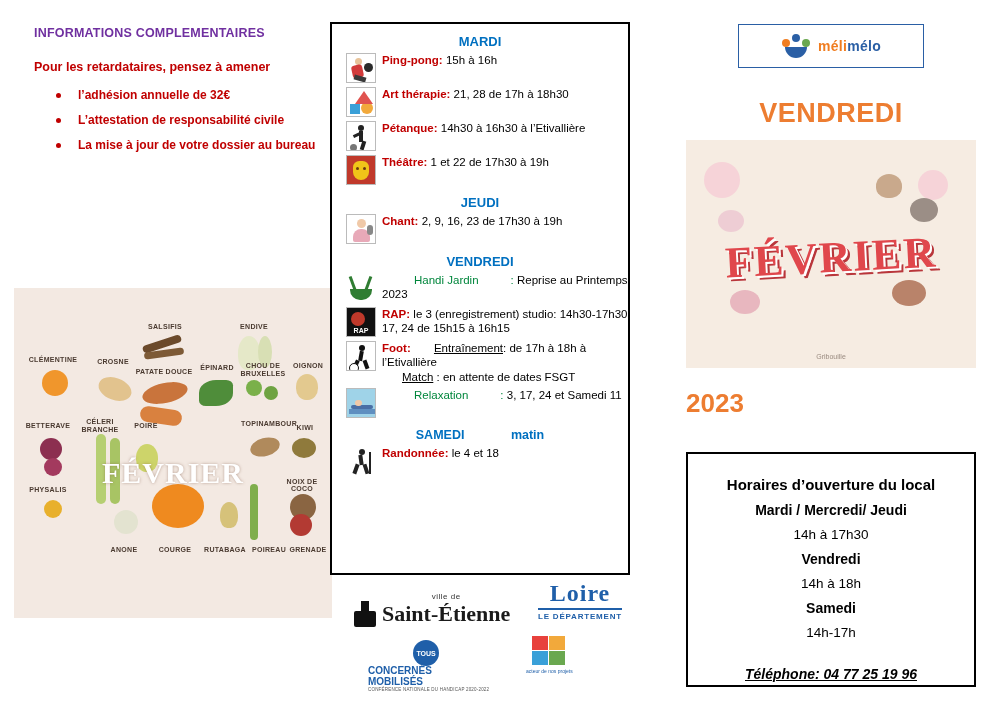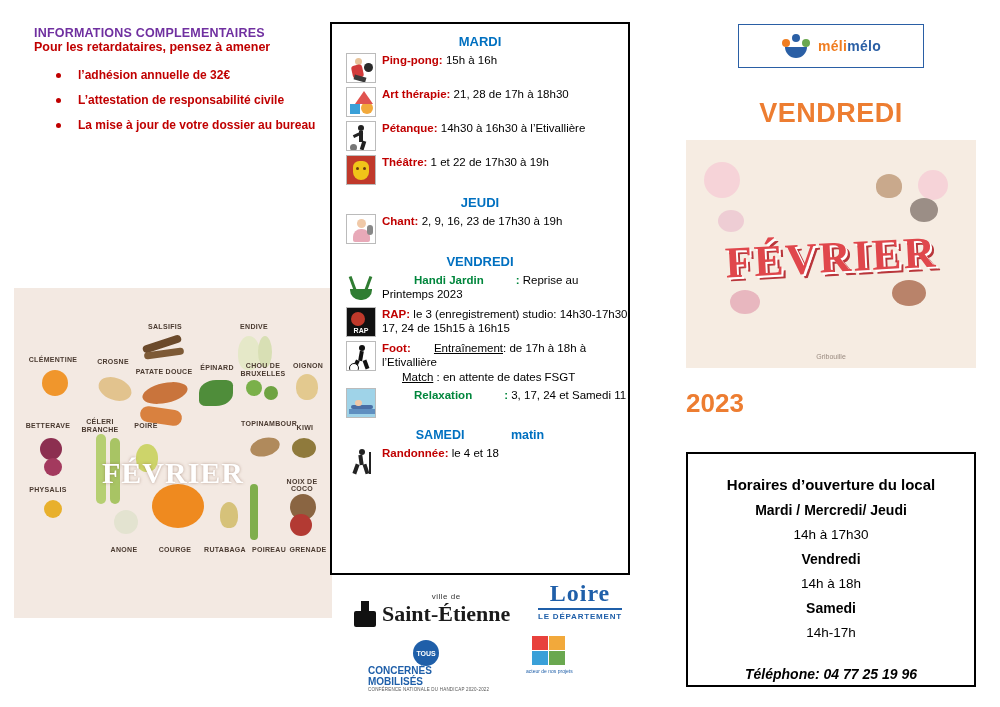--- a/index.html
+++ b/index.html
@@ -11,21 +11,21 @@
     overflow:hidden;
   }
   .page{position:relative;width:1000px;height:707px;}
 
   
   .left-col{position:absolute;left:34px;top:26px;width:290px;}
   .info-title{
     color:#7030a0;font-weight:bold;font-size:12.5px;letter-spacing:.2px;
   }
   .info-sub{
-    color:#c00000;font-weight:bold;font-size:12.5px;
+    color:#c00000;font-weight:bold;font-size:12.5px;margin-top:20px;
   }
   .info-list{margin:14px 0 0 0;padding:0;list-style:none;}
   .info-list li{
     position:relative;color:#c00000;font-weight:bold;font-size:12px;
     margin-bottom:9px;padding-left:44px;line-height:1.32;
   }
   .info-list li:before{
     content:"";position:absolute;left:22px;top:5px;width:5px;height:5px;
     border-radius:50%;background:#c00000;
   }
@@ -63,21 +63,21 @@
   .row{
     display:flex;margin:4px 0 4px 14px;min-height:30px;
   }
   .ico{
     width:30px;height:30px;flex:0 0 30px;margin-right:6px;
     border:1px solid #bbb;box-sizing:border-box;position:relative;overflow:hidden;
     background:#fff;
   }
   .row-text{font-size:11.5px;line-height:1.25;}
   .act{color:#c00000;font-weight:bold;}
-  .act-g{color:#00863c;font-weight:bold;padding-left:32px;}
+  .act-g{color:#00863c;font-weight:normal;padding-left:32px;}
   .det{color:#000;}
   .u{text-decoration:underline;padding-left:20px;}
 
   
   .logo-box{
     position:absolute;left:738px;top:24px;width:186px;height:44px;
     border:1px solid #2a5fa5;box-sizing:border-box;background:#fff;
     display:flex;align-items:center;justify-content:center;
   }
   .logo-text{font-size:14px;font-weight:bold;letter-spacing:.3px;}
@@ -108,21 +108,21 @@
     position:absolute;left:686px;top:388px;width:290px;text-align:left;
     color:#ed7d31;font-weight:bold;font-size:26px;
   }
   .hours-box{
     position:absolute;left:686px;top:452px;width:290px;height:235px;
     border:2px solid #000;box-sizing:border-box;background:#fff;text-align:center;
   }
   .hours-title{font-size:15px;font-weight:bold;margin-top:22px;}
   .hours-line{font-size:13.5px;margin-top:9px;}
   .hours-line.b{font-weight:bold;font-size:14px;}
-  .phone{font-size:14px;font-weight:bold;font-style:italic;margin-top:26px;}
+  .phone{font-size:14px;font-weight:bold;font-style:italic;margin-top:26px;text-decoration:underline;}
 
   
   .footer{position:absolute;left:340px;top:578px;width:330px;height:110px;}
   .st-etienne{position:absolute;left:14px;top:14px;}
   .st-small{font-size:8px;color:#333;letter-spacing:.5px;text-align:center;}
   .st-big{font-family:"Liberation Serif", serif;font-size:22px;font-weight:bold;color:#1a1a1a;letter-spacing:0;}
   .loire{position:absolute;left:198px;top:2px;text-align:center;}
   .loire-word{font-family:"Liberation Serif", serif;font-size:24px;font-weight:bold;color:#1f5fa9;letter-spacing:1px;}
   .loire-sub{font-size:8px;font-weight:bold;color:#1f5fa9;letter-spacing:.8px;border-top:2px solid #1f5fa9;padding-top:2px;margin-top:1px;}
   .concernes{position:absolute;left:28px;top:62px;display:flex;align-items:center;flex-direction:column;}

